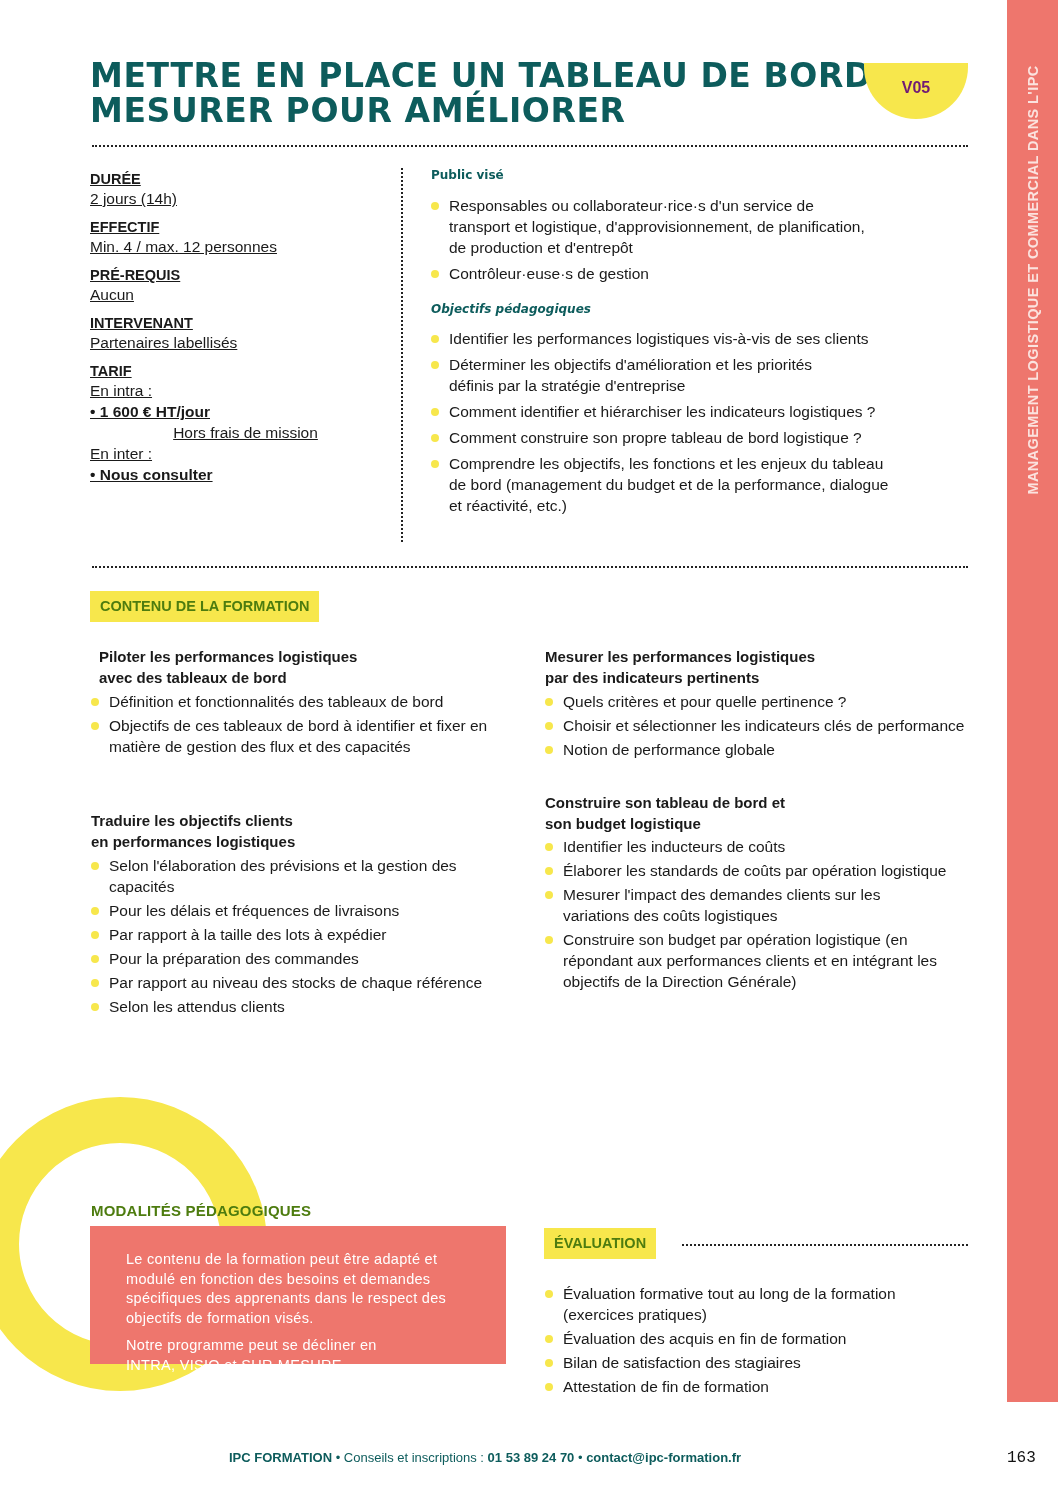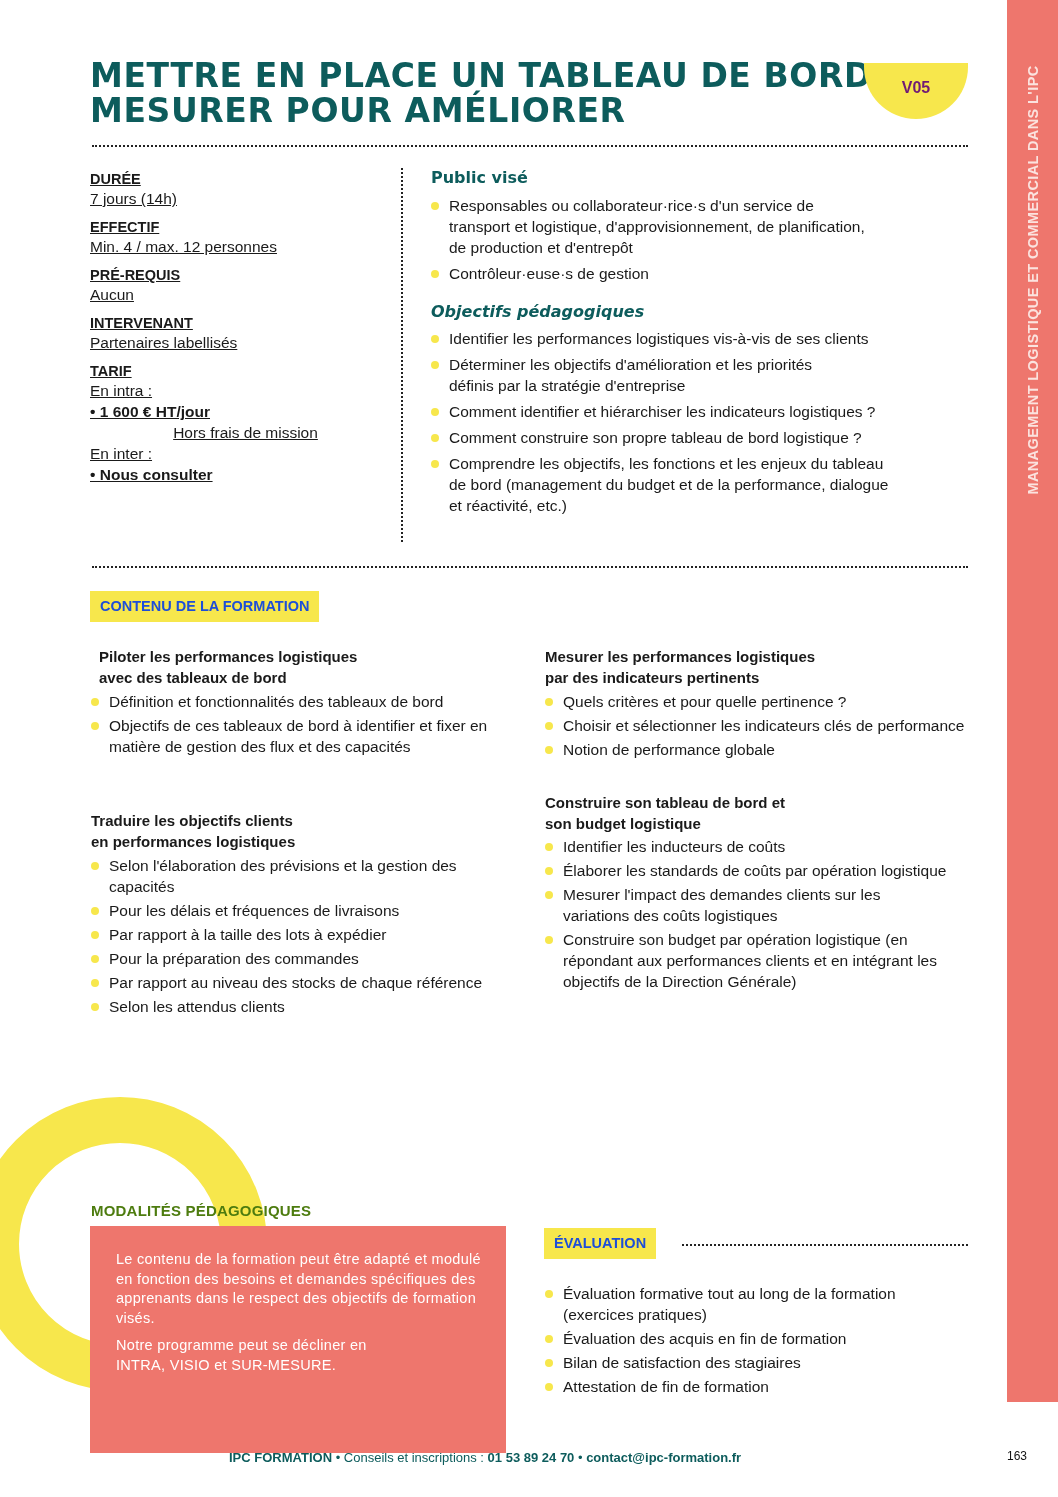--- a/index.html
+++ b/index.html
@@ -21,42 +21,42 @@
   .dots-h { position:absolute; height:0; border-top:2px dotted #222; }
   .dots-v { position:absolute; width:0; border-left:2px dotted #222; }
 
   .info { position:absolute; left:90px; top:170px; width:300px; font-size:15.5px;text-decoration:underline; }
   .info .label { font-weight:bold; font-size:14.5px; margin-top:9px; line-height:18px; }
   .info .label:first-child { margin-top:0; }
   .info .val { line-height:21px; }
   .info .bold { font-weight:bold; }
   .info .indent { padding-left:11px;text-align:center; }
 
-  .rhead { position:absolute; color:#0d5c5c; font-weight:bold; font-size:16px; font-family:"DejaVu Sans", sans-serif; }
+  .rhead { position:absolute; color:#0d5c5c; font-weight:bold; font-size:12px; font-family:"DejaVu Sans", sans-serif; }
   ul.blist { list-style:none; margin:0; padding:0; position:absolute; font-size:15.5px; line-height:21px; }
   ul.blist li { position:relative; padding-left:18px; margin-bottom:5px; }
   ul.blist li::before { content:""; position:absolute; left:0; top:7px; width:8px; height:8px; border-radius:50%; background:#f7e74c; }
   ul.tight li { margin-bottom:3px; }
 
-  .section-tag { position:absolute; background:#f7e74c; font-weight:bold; font-size:14.5px; color:#1d4ed8;
+  .section-tag { position:absolute; background:#f7e74c; font-weight:bold; font-size:14.5px; color:#4d7c0f;
                  padding:0 10px; height:31px; line-height:31px; }
 
   .sub-h { position:absolute; font-weight:bold; font-size:15px; line-height:21px; }
 
   .ring { position:absolute; left:-27px; top:1097px; width:294px; height:294px; border-radius:50%;
           box-sizing:border-box; border:46px solid #f7e74c; }
   .mod-title { position:absolute; left:91px; top:1202px; font-weight:bold; font-size:15px; color:#4d7c0f; letter-spacing:0.2px; }
-  .mod-box { position:absolute; left:90px; top:1226px; width:416px; height:227px; background:#ee766d; box-sizing:border-box;
-             padding:24px 20px 0 26px; color:#ffffff; font-size:14.5px; line-height:19.5px; letter-spacing:0.3px; }
+  .mod-box { position:absolute; left:90px; top:1226px; width:416px; height:138px; background:#ee766d; box-sizing:border-box;
+             padding:24px 20px 0 36px; color:#ffffff; font-size:14.5px; line-height:19.5px; letter-spacing:0.3px; }
   .mod-box p { margin:0 0 8px 0; }
 
   .footer { position:absolute; left:229px; top:1450px; font-size:13px; color:#0d5c5c; white-space:nowrap; }
   .footer b { font-weight:900; }
   .footer .plain { font-weight:normal; }
-  .page-num { position:absolute; left:1007px; top:1449px; font-size:12px; color:#111; }
+  .page-num { position:absolute; left:1007px; top:1449px; font-size:16px; color:#111;font-family:Liberation Mono, monospace; }
 </style>
 </head>
 <body>
 
 <div class="side-band"></div>
 <div class="side-text">
     <span>MANAGEMENT LOGISTIQUE ET COMMERCIAL DANS L'IPC</span>
   </div>
 
 <h1 class="title">
@@ -66,21 +66,21 @@
 <div class="code-badge">
     <span>V05</span>
   </div>
 
 <div class="dots-h" style="left:92px; top:145px; width:876px;"></div>
 <div class="dots-v" style="left:401px; top:168px; height:374px;"></div>
 <div class="dots-h" style="left:92px; top:566px; width:876px;"></div>
 
 <div class="info">
   <div class="label">DURÉE</div>
-  <div class="val">7 jours (14h)</div>
+  <div class="val">2 jours (14h)</div>
   <div class="label">EFFECTIF</div>
   <div class="val">Min. 4 / max. 12 personnes</div>
   <div class="label">PRÉ-REQUIS</div>
   <div class="val">Aucun</div>
   <div class="label">INTERVENANT</div>
   <div class="val">Partenaires labellisés</div>
   <div class="label">TARIF</div>
   <div class="val">En intra :</div>
   <div class="val bold">• 1 600 € HT/jour</div>
   <div class="val indent">Hors frais de mission</div>

